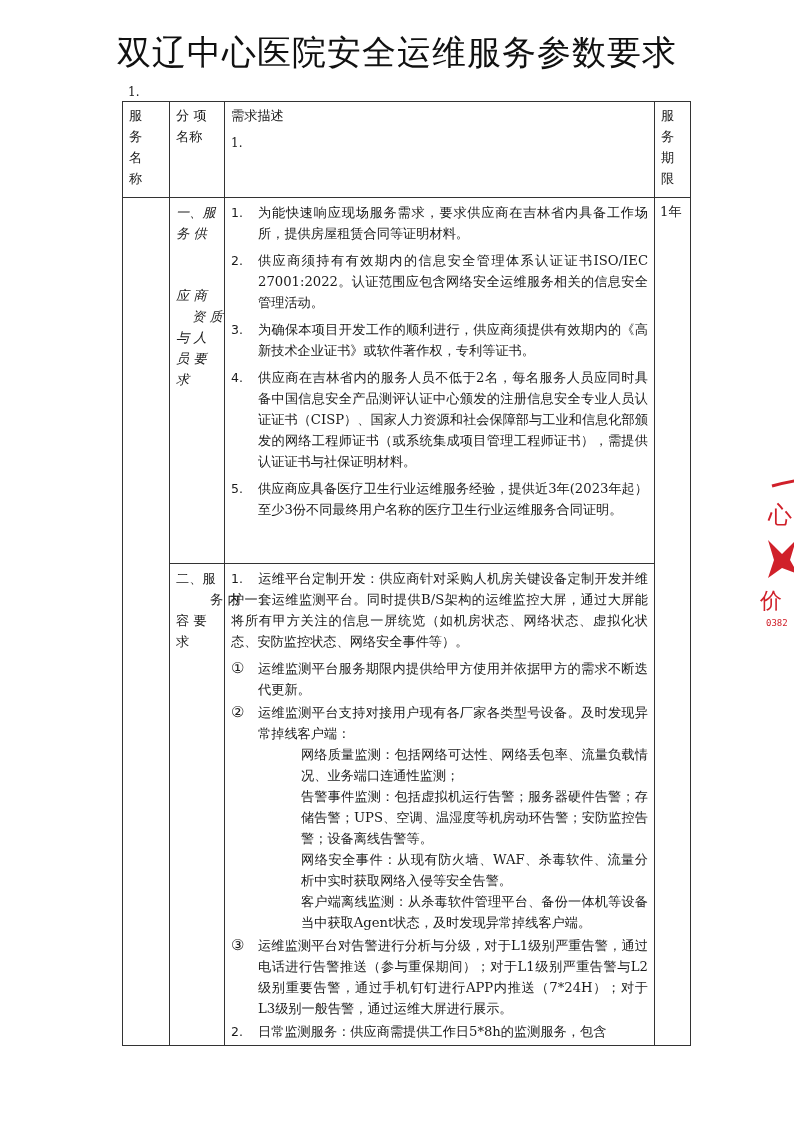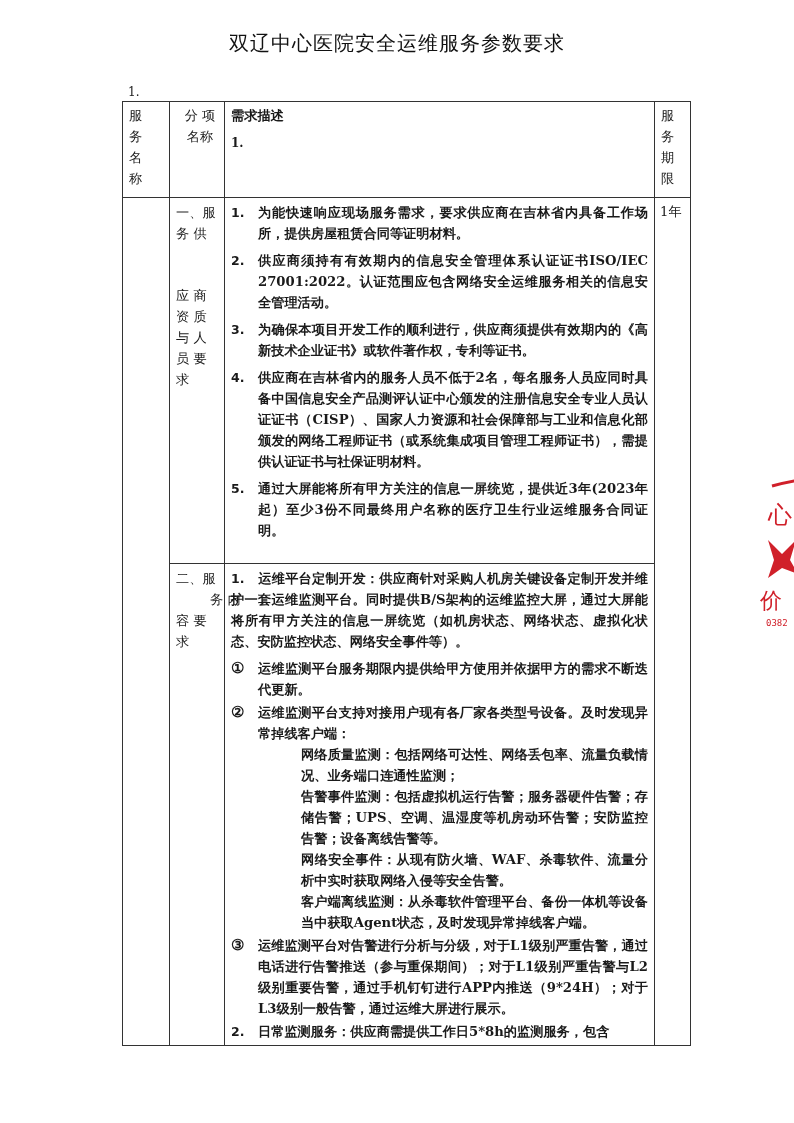--- a/index.html
+++ b/index.html
@@ -1,25 +1,25 @@
 <!DOCTYPE html>
 <html><head>
 <meta charset="utf-8">
 <style>
   html,body{margin:0;padding:0;background:#fff;}
   body{width:794px;height:1123px;position:relative;overflow:hidden;
        font-family:"DejaVu Serif","Liberation Serif",serif;color:#1a1a1a;}
   .title{position:absolute;left:0;width:794px;top:30px;text-align:center;
-         font-size:20px;letter-spacing:1px;font-family:"DejaVu Sans","Liberation Sans",sans-serif;font-weight:normal;color:#111;}
+         font-size:34px;letter-spacing:1px;font-family:"DejaVu Sans","Liberation Sans",sans-serif;font-weight:normal;color:#111;}
   .pre-num{position:absolute;left:128px;top:85px;font-size:12px;}
   table{position:absolute;left:122px;top:101px;border-collapse:collapse;table-layout:fixed;width:564px;}
   td{border:1.5px solid #333;vertical-align:top;font-size:13.2px;line-height:21px;padding:0;}
   .c1{width:46px;}
   .c2{width:54px;}
-  .c3{width:429px;font-weight:bold;}
+  .c3{width:429px;}
   .c4{width:35px;}
   .vtext{padding:3px 0 0 6px;}
   .vtext span{display:block;}
   .hdr3{padding:3px 6px;}
   .hdr3 .n{display:block;margin-top:7px;font-size:12px;}
   .items{padding:2px 6px 0 6px;}
   .item{display:flex;margin-bottom:6px;text-align:justify;}
   .item .num{width:27px;flex:none;font-family:"DejaVu Sans","Liberation Sans",sans-serif;font-size:12.5px;}
   .item .txt{flex:1;}
   .circ{display:flex;margin-bottom:2px;text-align:justify;}
@@ -42,21 +42,21 @@
       <tr style="height:96px;">
     <td class="c1">
       <div class="vtext">
         <span>服</span>
         <span>务</span>
         <span>名</span>
         <span>称</span>
       </div>
     </td>
     <td class="c2">
-      <div class="vtext" style="padding-left:6px;text-align:center;">
+      <div class="vtext" style="padding-left:6px;">
         <span style="white-space:pre;">分 项</span>
         <span>名称</span>
       </div>
     </td>
     <td class="c3">
       <div class="hdr3">
         <span>需求描述</span>
         <span class="n">1.</span>
       </div>
     </td>
@@ -66,25 +66,25 @@
         <span>务</span>
         <span>期</span>
         <span>限</span>
       </div>
     </td>
   </tr>
 
   <tr style="height:366px;">
     <td class="c1" rowspan="2"></td>
     <td class="c2">
-      <div class="vtext" style="padding-top:4px;">
+      <div class="vtext" style="padding-top:4px;font-style:italic;">
         <span style="white-space:pre;">一、服</span>
         <span style="white-space:pre;">务 供</span>
         <span style="white-space:pre;margin-top:41px;">应 商</span>
-        <span style="white-space:pre;">资 质</span>
+        <span style="white-space:pre;margin-left:16px;">资 质</span>
         <span style="white-space:pre;">与 人</span>
         <span style="white-space:pre;">员 要</span>
         <span style="white-space:pre;">求</span>
       </div>
     </td>
     <td class="c3">
       <div class="items" style="padding-top:4px;">
         <div class="item">
           <span class="num">1.</span>
           <span class="txt">为能快速响应现场服务需求，要求供应商在吉林省内具备工作场所，提供房屋租赁合同等证明材料。</span>
@@ -96,21 +96,21 @@
         <div class="item">
           <span class="num">3.</span>
           <span class="txt">为确保本项目开发工作的顺利进行，供应商须提供有效期内的《高新技术企业证书》或软件著作权，专利等证书。</span>
         </div>
         <div class="item">
           <span class="num">4.</span>
           <span class="txt">供应商在吉林省内的服务人员不低于2名，每名服务人员应同时具备中国信息安全产品测评认证中心颁发的注册信息安全专业人员认证证书（CISP）、国家人力资源和社会保障部与工业和信息化部颁发的网络工程师证书（或系统集成项目管理工程师证书），需提供认证证书与社保证明材料。</span>
         </div>
         <div class="item">
           <span class="num">5.</span>
-          <span class="txt">通过大屏能将所有甲方关注的信息一屏统览，提供近3年(2023年起）至少3份不同最终用户名称的医疗卫生行业运维服务合同证明。</span>
+          <span class="txt">供应商应具备医疗卫生行业运维服务经验，提供近3年(2023年起）至少3份不同最终用户名称的医疗卫生行业运维服务合同证明。</span>
         </div>
       </div>
     </td>
     <td class="c4" rowspan="2">
       <div class="period">1年</div>
     </td>
   </tr>
 
   <tr style="height:482px;">
     <td class="c2">
@@ -135,21 +135,21 @@
           <div class="txt">
             <span>运维监测平台支持对接用户现有各厂家各类型号设备。及时发现异常掉线客户端：</span>
             <span class="mon">网络质量监测：包括网络可达性、网络丢包率、流量负载情况、业务端口连通性监测；</span>
             <span class="mon">告警事件监测：包括虚拟机运行告警；服务器硬件告警；存储告警；UPS、空调、温湿度等机房动环告警；安防监控告警；设备离线告警等。</span>
             <span class="mon">网络安全事件：从现有防火墙、WAF、杀毒软件、流量分析中实时获取网络入侵等安全告警。</span>
             <span class="mon">客户端离线监测：从杀毒软件管理平台、备份一体机等设备当中获取Agent状态，及时发现异常掉线客户端。</span>
           </div>
         </div>
         <div class="circ">
           <span class="num">③</span>
-          <span class="txt">运维监测平台对告警进行分析与分级，对于L1级别严重告警，通过电话进行告警推送（参与重保期间）；对于L1级别严重告警与L2级别重要告警，通过手机钉钉进行APP内推送（9*24H）；对于L3级别一般告警，通过运维大屏进行展示。</span>
+          <span class="txt">运维监测平台对告警进行分析与分级，对于L1级别严重告警，通过电话进行告警推送（参与重保期间）；对于L1级别严重告警与L2级别重要告警，通过手机钉钉进行APP内推送（7*24H）；对于L3级别一般告警，通过运维大屏进行展示。</span>
         </div>
         <div class="item" style="margin-bottom:0;">
           <span class="num">2.</span>
           <span class="txt">日常监测服务：供应商需提供工作日5*8h的监测服务，包含</span>
         </div>
       </div>
     </td>
   </tr>
 </tbody>
   </table>

